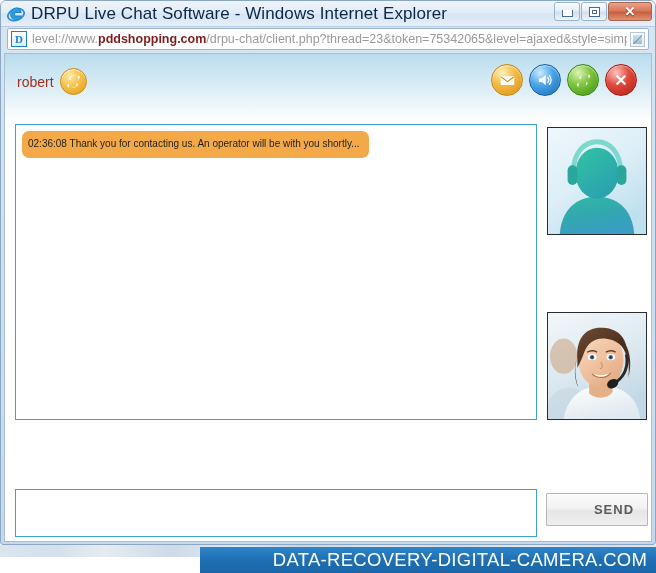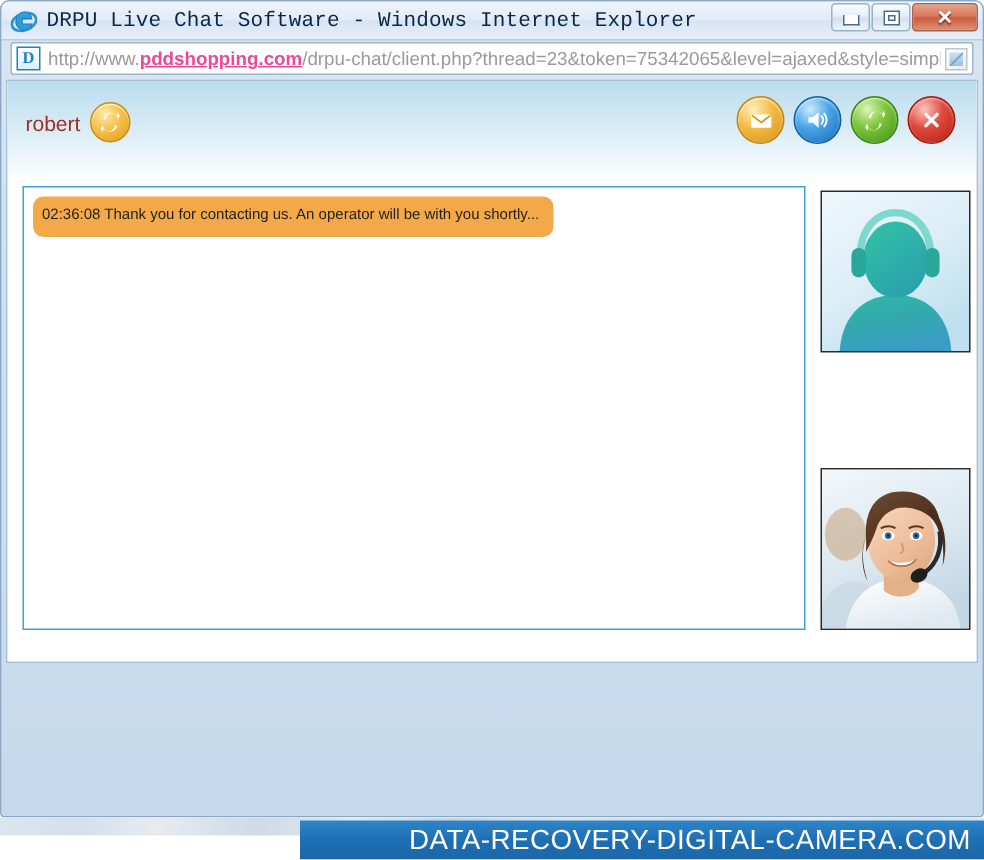--- a/index.html
+++ b/index.html
@@ -40,25 +40,24 @@
     box-sizing: border-box;
   }
   .ie-logo {
     width: 18px; height: 18px;
     position: relative;
     flex: 0 0 auto;
     margin-right: 6px;
   }
   .ie-logo svg { display: block; }
   #title-text {
-    font-size: 14px;
+    font-size: 17px;
     color: #0b2647;
     white-space: nowrap;
     letter-spacing: 0.1px;
-    font-family: Liberation Mono, monospace;
   }
   #window-controls {
     position: absolute;
     right: 3px; top: 1px;
     display: flex;
     align-items: center;
   }
   .wbtn {
     width: 26px; height: 19px;
     margin-left: 1px;
@@ -135,42 +134,42 @@
     box-sizing: border-box;
     font-family: "Liberation Serif", serif;
   }
   #addr-url {
     font-size: 12.5px;
     color: #9a9a9a;
     white-space: nowrap;
     overflow: hidden;
     flex: 1 1 auto;
   }
-  #addr-url .dom { color: #ec4899; font-weight: bold; text-decoration: underline; }
+  #addr-url .dom { color: #7f1d1d; font-weight: bold; }
   .addr-endicon {
     width: 15px; height: 15px;
     flex: 0 0 auto;
     border: 1px solid #b9c6d2;
     background: linear-gradient(135deg,#ffffff 0%,#e9eff5 100%);
     margin-left: 3px;
     position: relative;
     box-sizing: border-box;
   }
   .addr-endicon::before{
     content:"";
     position:absolute;left:2px;top:2px;right:2px;bottom:2px;
     background:
       linear-gradient(to bottom right, transparent 45%, #7fa8c9 45%, #7fa8c9 58%, transparent 58%),
       linear-gradient(to bottom, #cfe0ee, #9cc1dd);
   }
 
   
   #viewport {
     position: relative;
-    height: 389px;
+    height: 489px;
     margin: 0 3px 3px 3px;
     background: #ffffff;
     border: 1px solid #a7bfd4;
     overflow: hidden;
     box-sizing: border-box;
   }
   #page {
     position: relative;
     width: 100%;
     height: 100%;
@@ -402,21 +401,21 @@
       </div>
       <div class="wbtn close">
         <span class="wbtn-close-glyph">✕</span>
       </div>
     </div>
   </div>
 
   <div id="addressbar-row">
     <div id="addressbar">
       <span class="addr-favicon">D</span>
-      <span id="addr-url"><span>http://www.</span><span class="dom">pddshopping.com</span><span>/drpu-chat/client.php?thread=23&amp;token=75342065&amp;level=ajaxed&amp;style=simplicit</span></span>
+      <span id="addr-url"><span>level://www.</span><span class="dom">pddshopping.com</span><span>/drpu-chat/client.php?thread=23&amp;token=75342065&amp;level=ajaxed&amp;style=simplicit</span></span>
       <span class="addr-endicon"></span>
     </div>
   </div>
 
   <div id="viewport">
     <div id="page">
 
       <div id="chat-header">
 
         <div id="chat-user">

